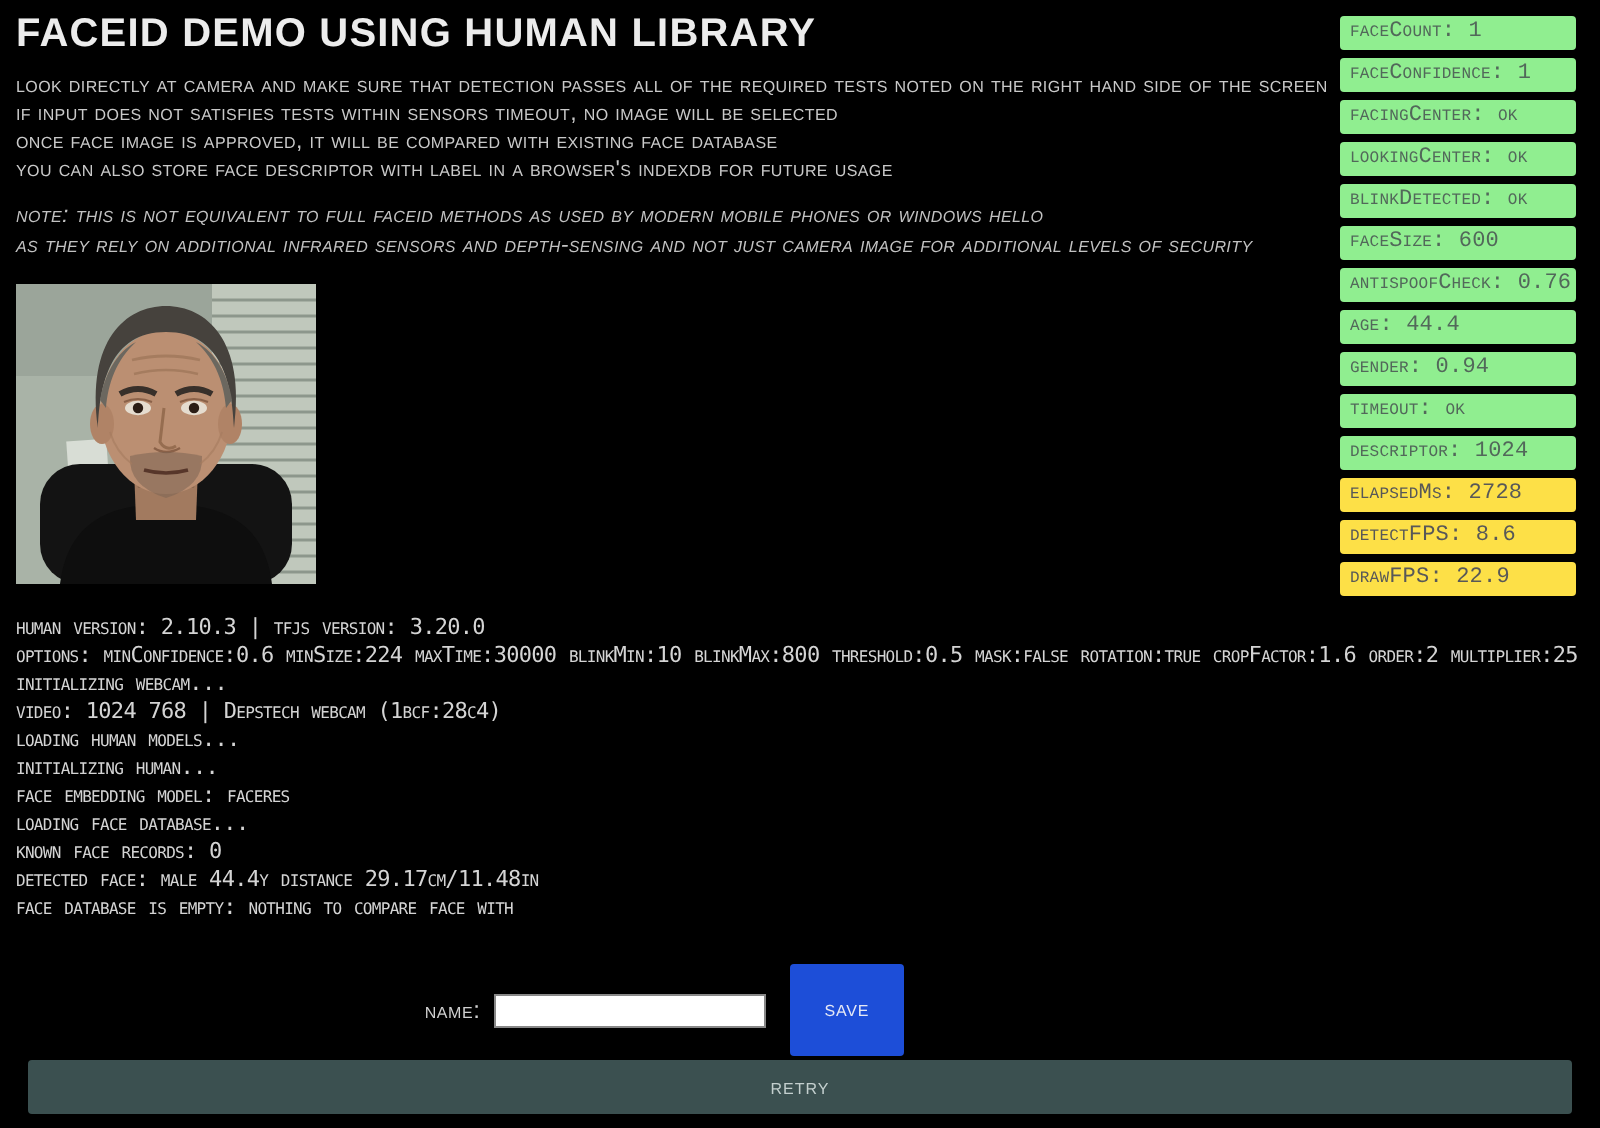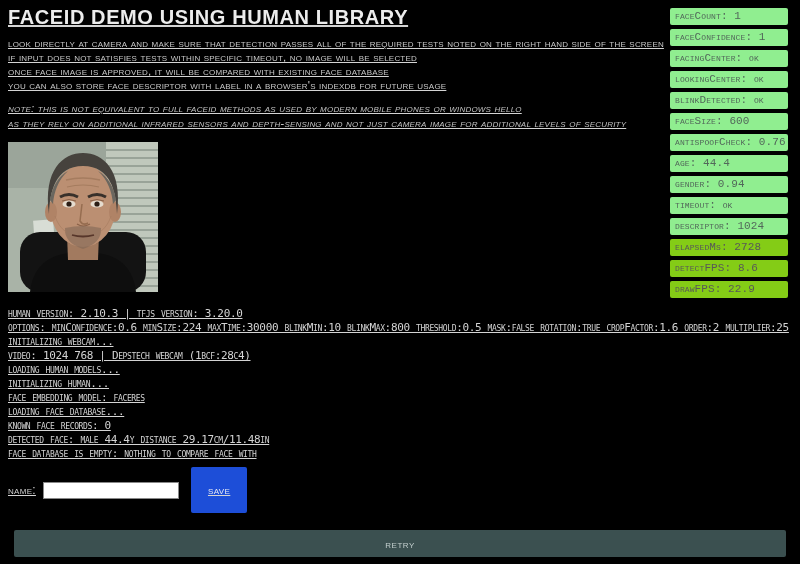--- a/index.html
+++ b/index.html
@@ -4,42 +4,42 @@
 <style>
   html,body{margin:0;padding:0;}
   body{
     width:800px;height:564px;
     background:#000;
     font-family:"Liberation Sans",sans-serif;
     color:#d4d4d4;
     position:relative;
     overflow:hidden;
   }
-  .main{position:absolute;left:8px;top:4px;width:648px;text-decoration:underline;}
+  .main{position:absolute;left:8px;top:4px;width:648px;}
   .page-title{
     font-size:20px;font-weight:600;color:#ececec;
     letter-spacing:.6px;margin:2px 0 7px 0;white-space:nowrap;
   }
   .intro{margin-top:2px;}
   .intro-line{
     font-variant:small-caps;font-size:11.5px;line-height:14px;
     color:#c9c9c9;white-space:nowrap;letter-spacing:.2px;
   }
   .note{margin-top:9px;font-style:italic;}
   .note-line{
     font-variant:small-caps;font-size:11.5px;line-height:15px;
     color:#c2c2c2;white-space:nowrap;letter-spacing:.2px;
   }
   .snapshot{margin-top:11px;width:150px;height:150px;display:block;}
   .log{margin-top:15px;font-family:"DejaVu Sans Mono",monospace;}
   .log-line{
     font-variant:small-caps;font-size:11px;letter-spacing:-.35px;
     line-height:14px;color:#d4d4d4;white-space:nowrap;
   }
-  .name-row{margin-top:6px;display:flex;align-items:center;}
+  .name-row{margin-top:21px;display:flex;align-items:center;justify-content:center;}
   .name-label{
     font-variant:small-caps;font-size:12px;color:#cfcfcf;
     margin-right:7px;letter-spacing:.3px;
   }
   .name-input{
     width:128px;height:15px;border:1px solid #888;background:#fff;
     font-size:11px;padding:0 3px;outline:none;
   }
   .save-button{
     margin-left:12px;background:#1d4ed8;color:#e6e9f5;border:none;
@@ -56,32 +56,32 @@
   .status-panel{
     position:absolute;top:8px;right:12px;width:118px;
     display:flex;flex-direction:column;gap:4px;font-family:Liberation Mono, monospace;
   }
   .status-badge{
     height:15px;line-height:15px;padding:1px 5px;border-radius:2px;
     font-variant:small-caps;font-size:11px;white-space:nowrap;
     overflow:hidden;letter-spacing:.1px;
   }
   .status-badge.pass{background:#90ee90;color:#52685a;}
-  .status-badge.info{background:#84cc16;color:#585858;}
+  .status-badge.info{background:#fde047;color:#585858;}
 </style>
 </head>
 <body>
 
 <div class="main">
 
   <div class="page-title">FACEID DEMO USING HUMAN LIBRARY</div>
 
   <div class="intro">
       <div class="intro-line">look directly at camera and make sure that detection passes all of the required tests noted on the right hand side of the screen</div>
-      <div class="intro-line">if input does not satisfies tests within specific timeout, no image will be selected</div>
+      <div class="intro-line">if input does not satisfies tests within sensors timeout, no image will be selected</div>
       <div class="intro-line">once face image is approved, it will be compared with existing face database</div>
       <div class="intro-line">you can also store face descriptor with label in a browser's indexdb for future usage</div>
     </div>
 
   <div class="note">
       <div class="note-line">note: this is not equivalent to full faceid methods as used by modern mobile phones or windows hello</div>
       <div class="note-line">as they rely on additional infrared sensors and depth-sensing and not just camera image for additional levels of security</div>
     </div>
 
   <svg class="snapshot" viewBox="0 0 150 150" xmlns="http://www.w3.org/2000/svg">

